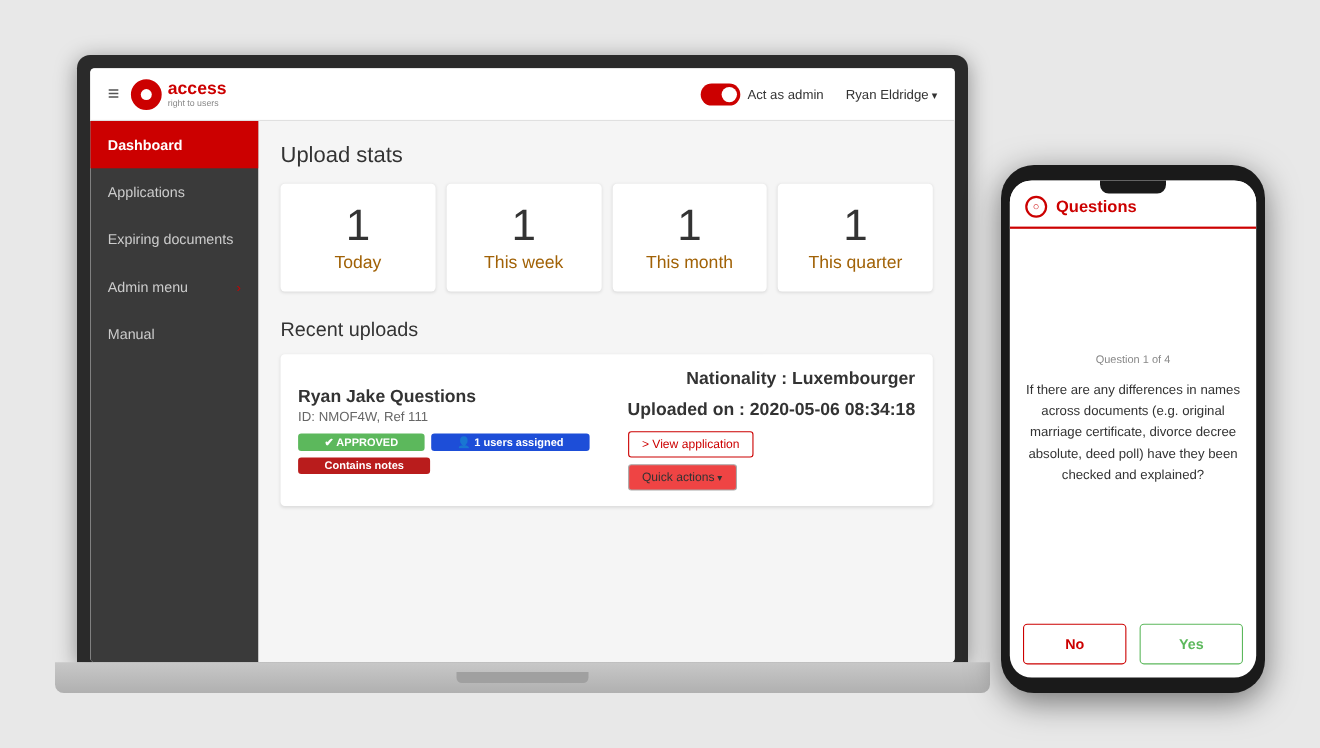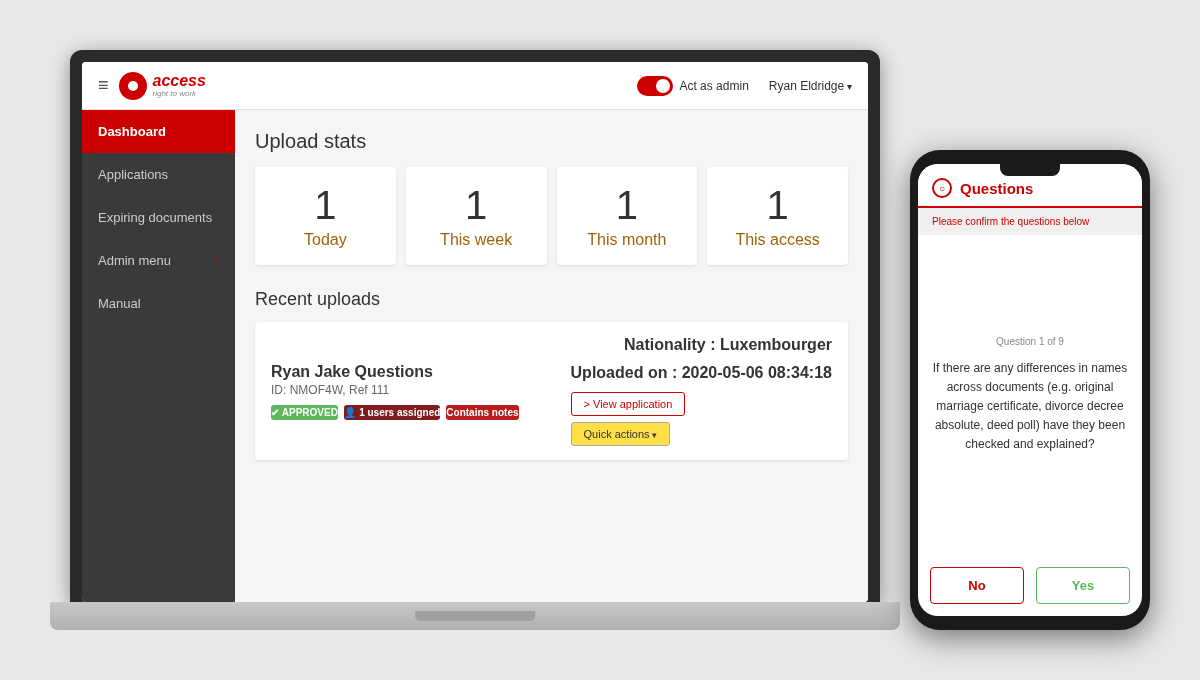--- a/index.html
+++ b/index.html
@@ -120,21 +120,20 @@
       width: 10px;
       height: 10px;
       border-radius: 50%;
       background: white;
     }
 
     .logo-text {
       display: flex;
       flex-direction: column;
       line-height: 1.1;
-      font-style: italic;
     }
 
     .logo-access {
       font-size: 16px;
       font-weight: bold;
       color: #cc0000;
     }
 
     .logo-sub {
       font-size: 8px;
@@ -305,29 +304,29 @@
       margin-bottom: 8px;
     }
 
     .upload-tags {
       display: flex;
       gap: 6px;
       flex-wrap: wrap;
     }
 
     .tag {
-      padding: 2px 0;
+      padding: 2px 24px;
       border-radius: 3px;
       font-size: 10px;
       font-weight: bold;
       color: white;
     }
 
     .tag-approved { background: #5cb85c; }
-    .tag-users { background: #7f1d1d; }
+    .tag-users { background: #1d4ed8; }
     .tag-notes { background: #b91c1c; }
 
     .upload-meta {
       text-align: right;
       flex-shrink: 0;
     }
 
     .upload-meta-text {
       font-size: 16px;
       color: #666;
@@ -353,21 +352,21 @@
     }
 
     .btn-quick {
       display: block;
       border: 1px solid #aaa;
       color: #333;
       padding: 5px 12px;
       border-radius: 3px;
       font-size: 11px;
       cursor: pointer;
-      background: #fde047;
+      background: #ef4444;
       text-align: center;
     }
 
     .btn-quick::after {
       content: ' ▾';
       font-size: 9px;
     }
 
     
     .phone {
@@ -501,21 +500,21 @@
     <div class="laptop-screen-outer">
       <div class="laptop-screen-inner">
 
         <div class="app-header">
           <div class="header-left">
             <span class="hamburger-icon">≡</span>
             <div class="logo">
               <div class="logo-circle"></div>
               <div class="logo-text">
                 <span class="logo-access">access</span>
-                <span class="logo-sub">right to work</span>
+                <span class="logo-sub">right to users</span>
               </div>
             </div>
           </div>
           <div class="header-right">
             <div class="toggle-container">
               <div class="toggle"></div>
               <span class="act-as-admin">Act as admin</span>
             </div>
             <span class="user-name">Ryan Eldridge</span>
           </div>
@@ -553,21 +552,21 @@
               <div class="stat-card">
                 <div class="stat-number">1</div>
                 <div class="stat-label">This week</div>
               </div>
               <div class="stat-card">
                 <div class="stat-number">1</div>
                 <div class="stat-label">This month</div>
               </div>
               <div class="stat-card">
                 <div class="stat-number">1</div>
-                <div class="stat-label">This access</div>
+                <div class="stat-label">This quarter</div>
               </div>
             </div>
 
             <h3 class="uploads-title">Recent uploads</h3>
 
             <div class="upload-card">
               <div class="upload-info">
                 <div class="upload-name">Ryan Jake Questions</div>
                 <div class="upload-id">ID: NMOF4W, Ref  111</div>
                 <div class="upload-tags">
@@ -600,23 +599,22 @@
     </div>
   </div>
 
   <div class="phone">
     <div class="phone-notch"></div>
     <div class="phone-screen">
       <div class="phone-header">
         <div class="phone-header-icon">○</div>
         <span class="phone-header-title">Questions</span>
       </div>
-      <div class="phone-subtitle-bar">Please confirm the questions below</div>
       <div class="phone-body">
-        <div class="question-counter">Question 1 of 9</div>
+        <div class="question-counter">Question 1 of 4</div>
         <div class="question-text">If there are any differences in names across documents (e.g. original marriage certificate, divorce decree absolute, deed poll) have they been checked and explained?</div>
       </div>
       <div class="phone-footer">
         <button class="phone-btn phone-btn-no">No</button>
         <button class="phone-btn phone-btn-yes">Yes</button>
       </div>
     </div>
   </div>
 </div>
 

